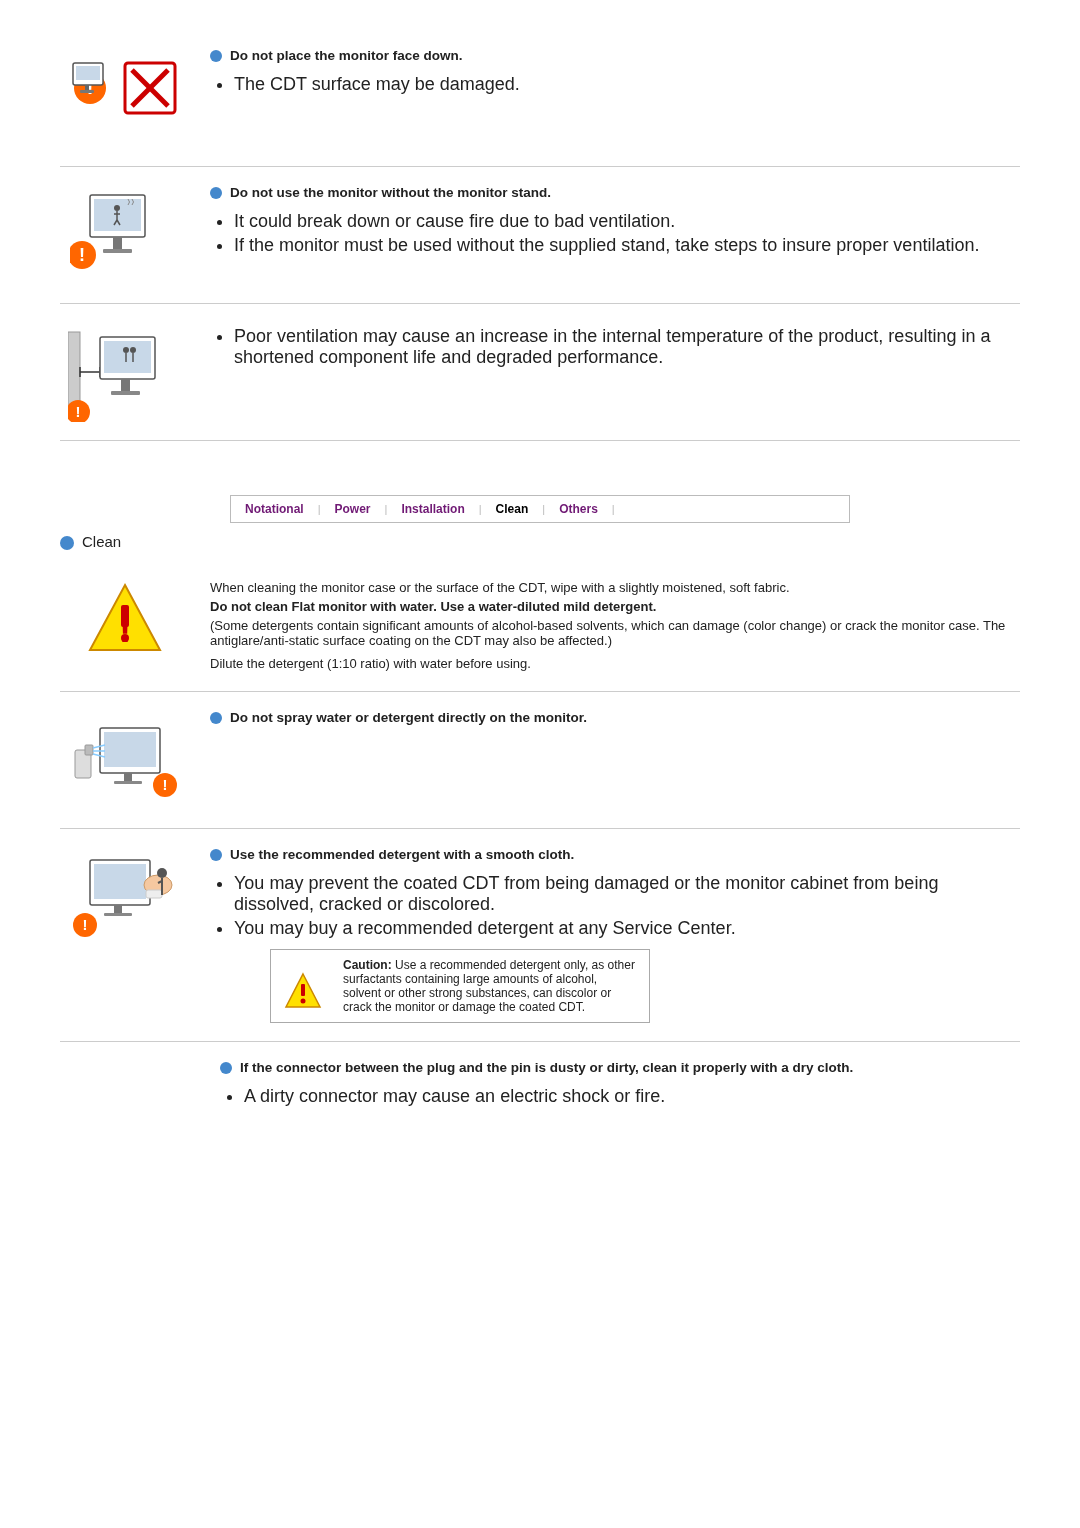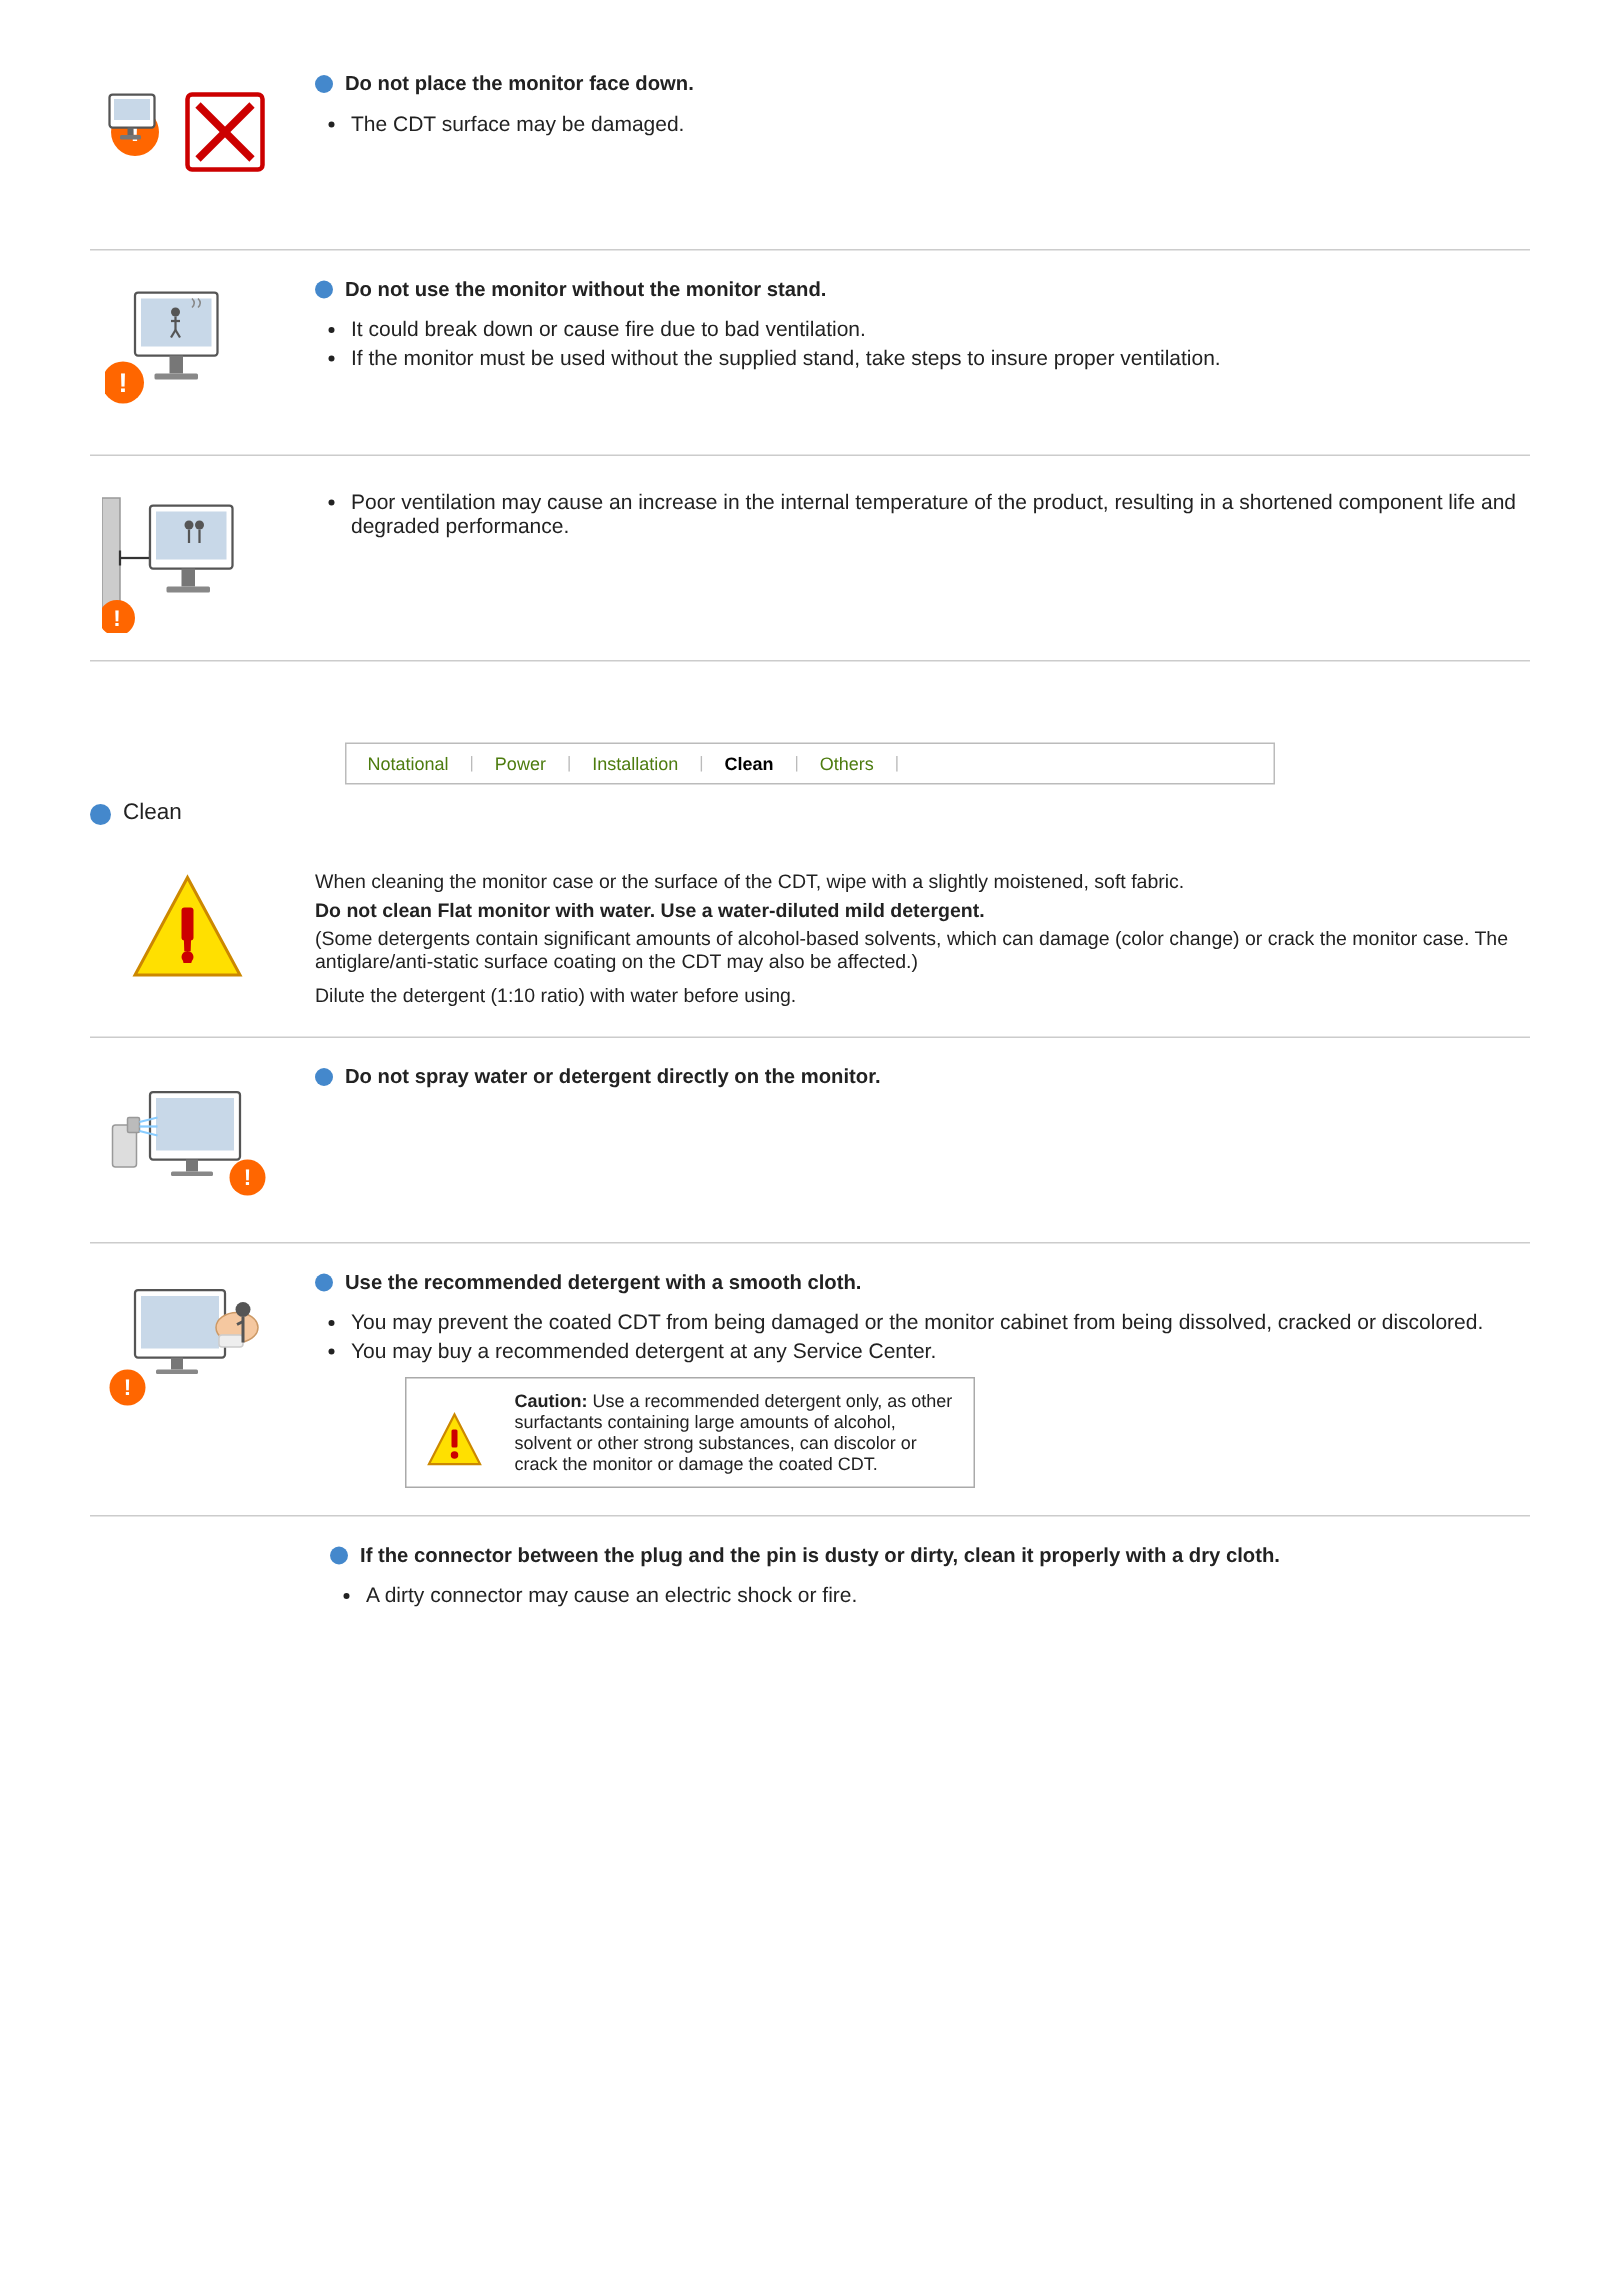--- a/index.html
+++ b/index.html
@@ -48,37 +48,38 @@
       margin-right: 8px;
       margin-top: 2px;
       flex-shrink: 0;
     }
     ul {
       padding-left: 24px;
       margin-top: 4px;
     }
     ul li {
       margin-bottom: 3px;
-      font-size: 14px;
+      font-size: 18px;
     }
     .nav-tabs {
       display: flex;
       align-items: center;
       border: 1px solid #bbb;
       margin: 24px 0 10px 0;
       width: 620px;
       margin-left: auto;
       margin-right: auto;
       font-size: 12px;
     }
     .nav-tab {
       padding: 6px 14px;
-      color: #4d7c0f;
+      color: #701a75;
       cursor: pointer;
       white-space: nowrap;
+      font-weight: bold;
     }
     .nav-tab.active {
       font-weight: bold;
       color: #000;
     }
     .nav-sep {
       color: #bbb;
       font-size: 11px;
     }
     .clean-heading {

